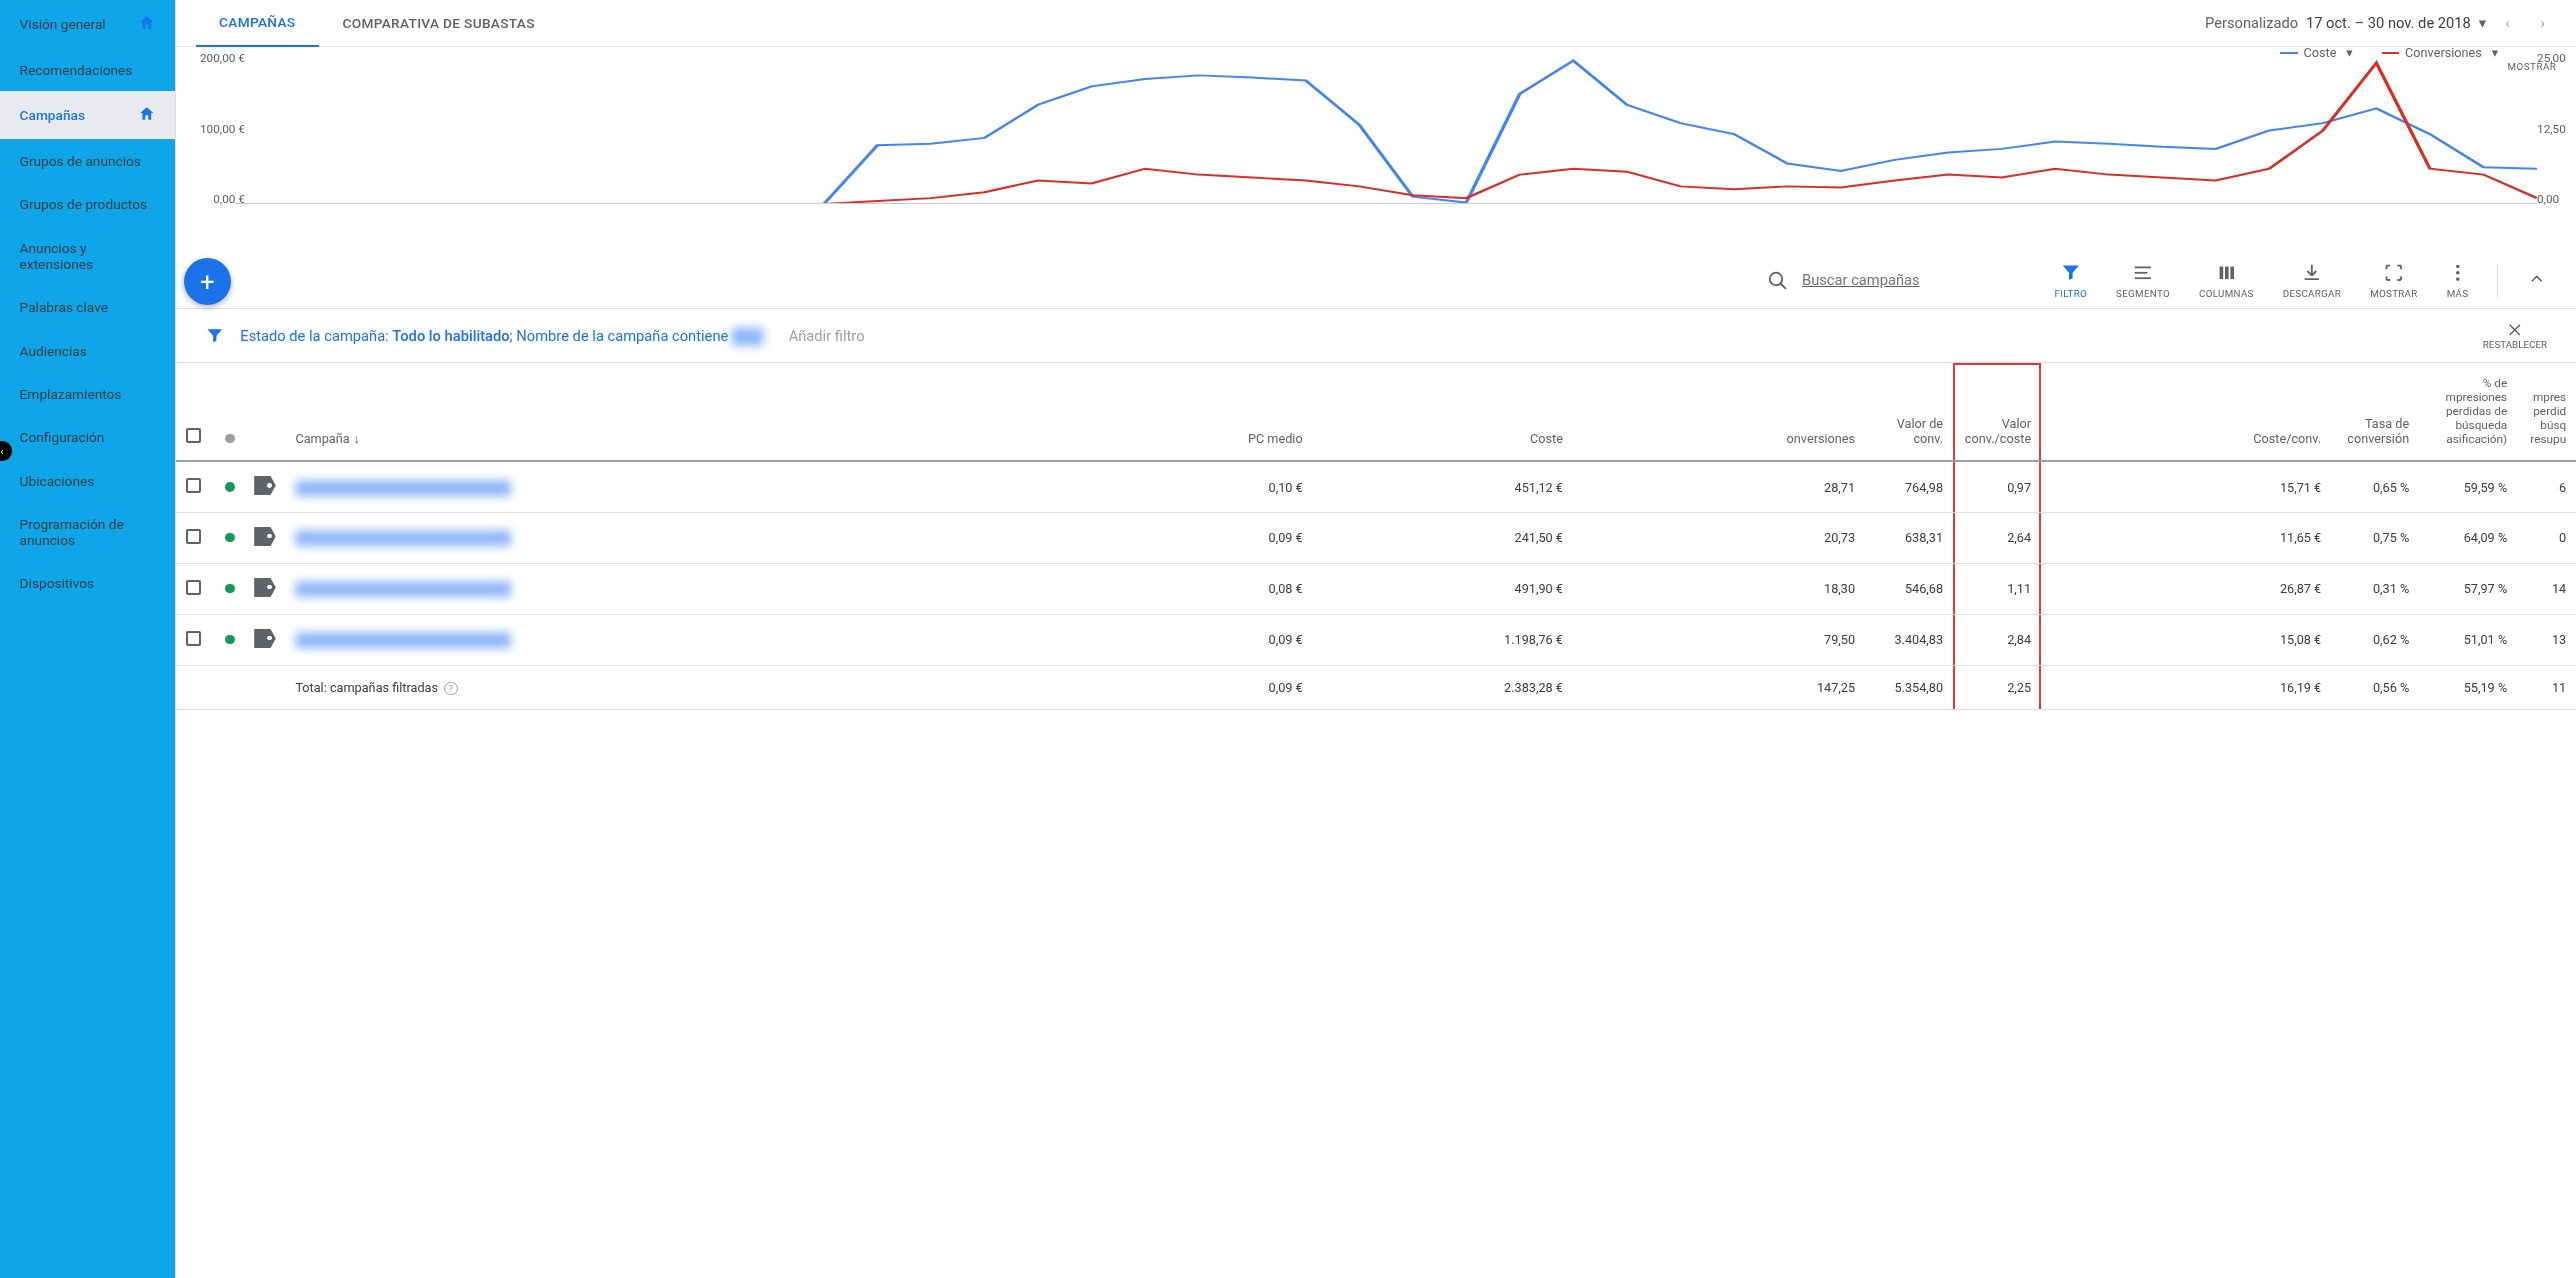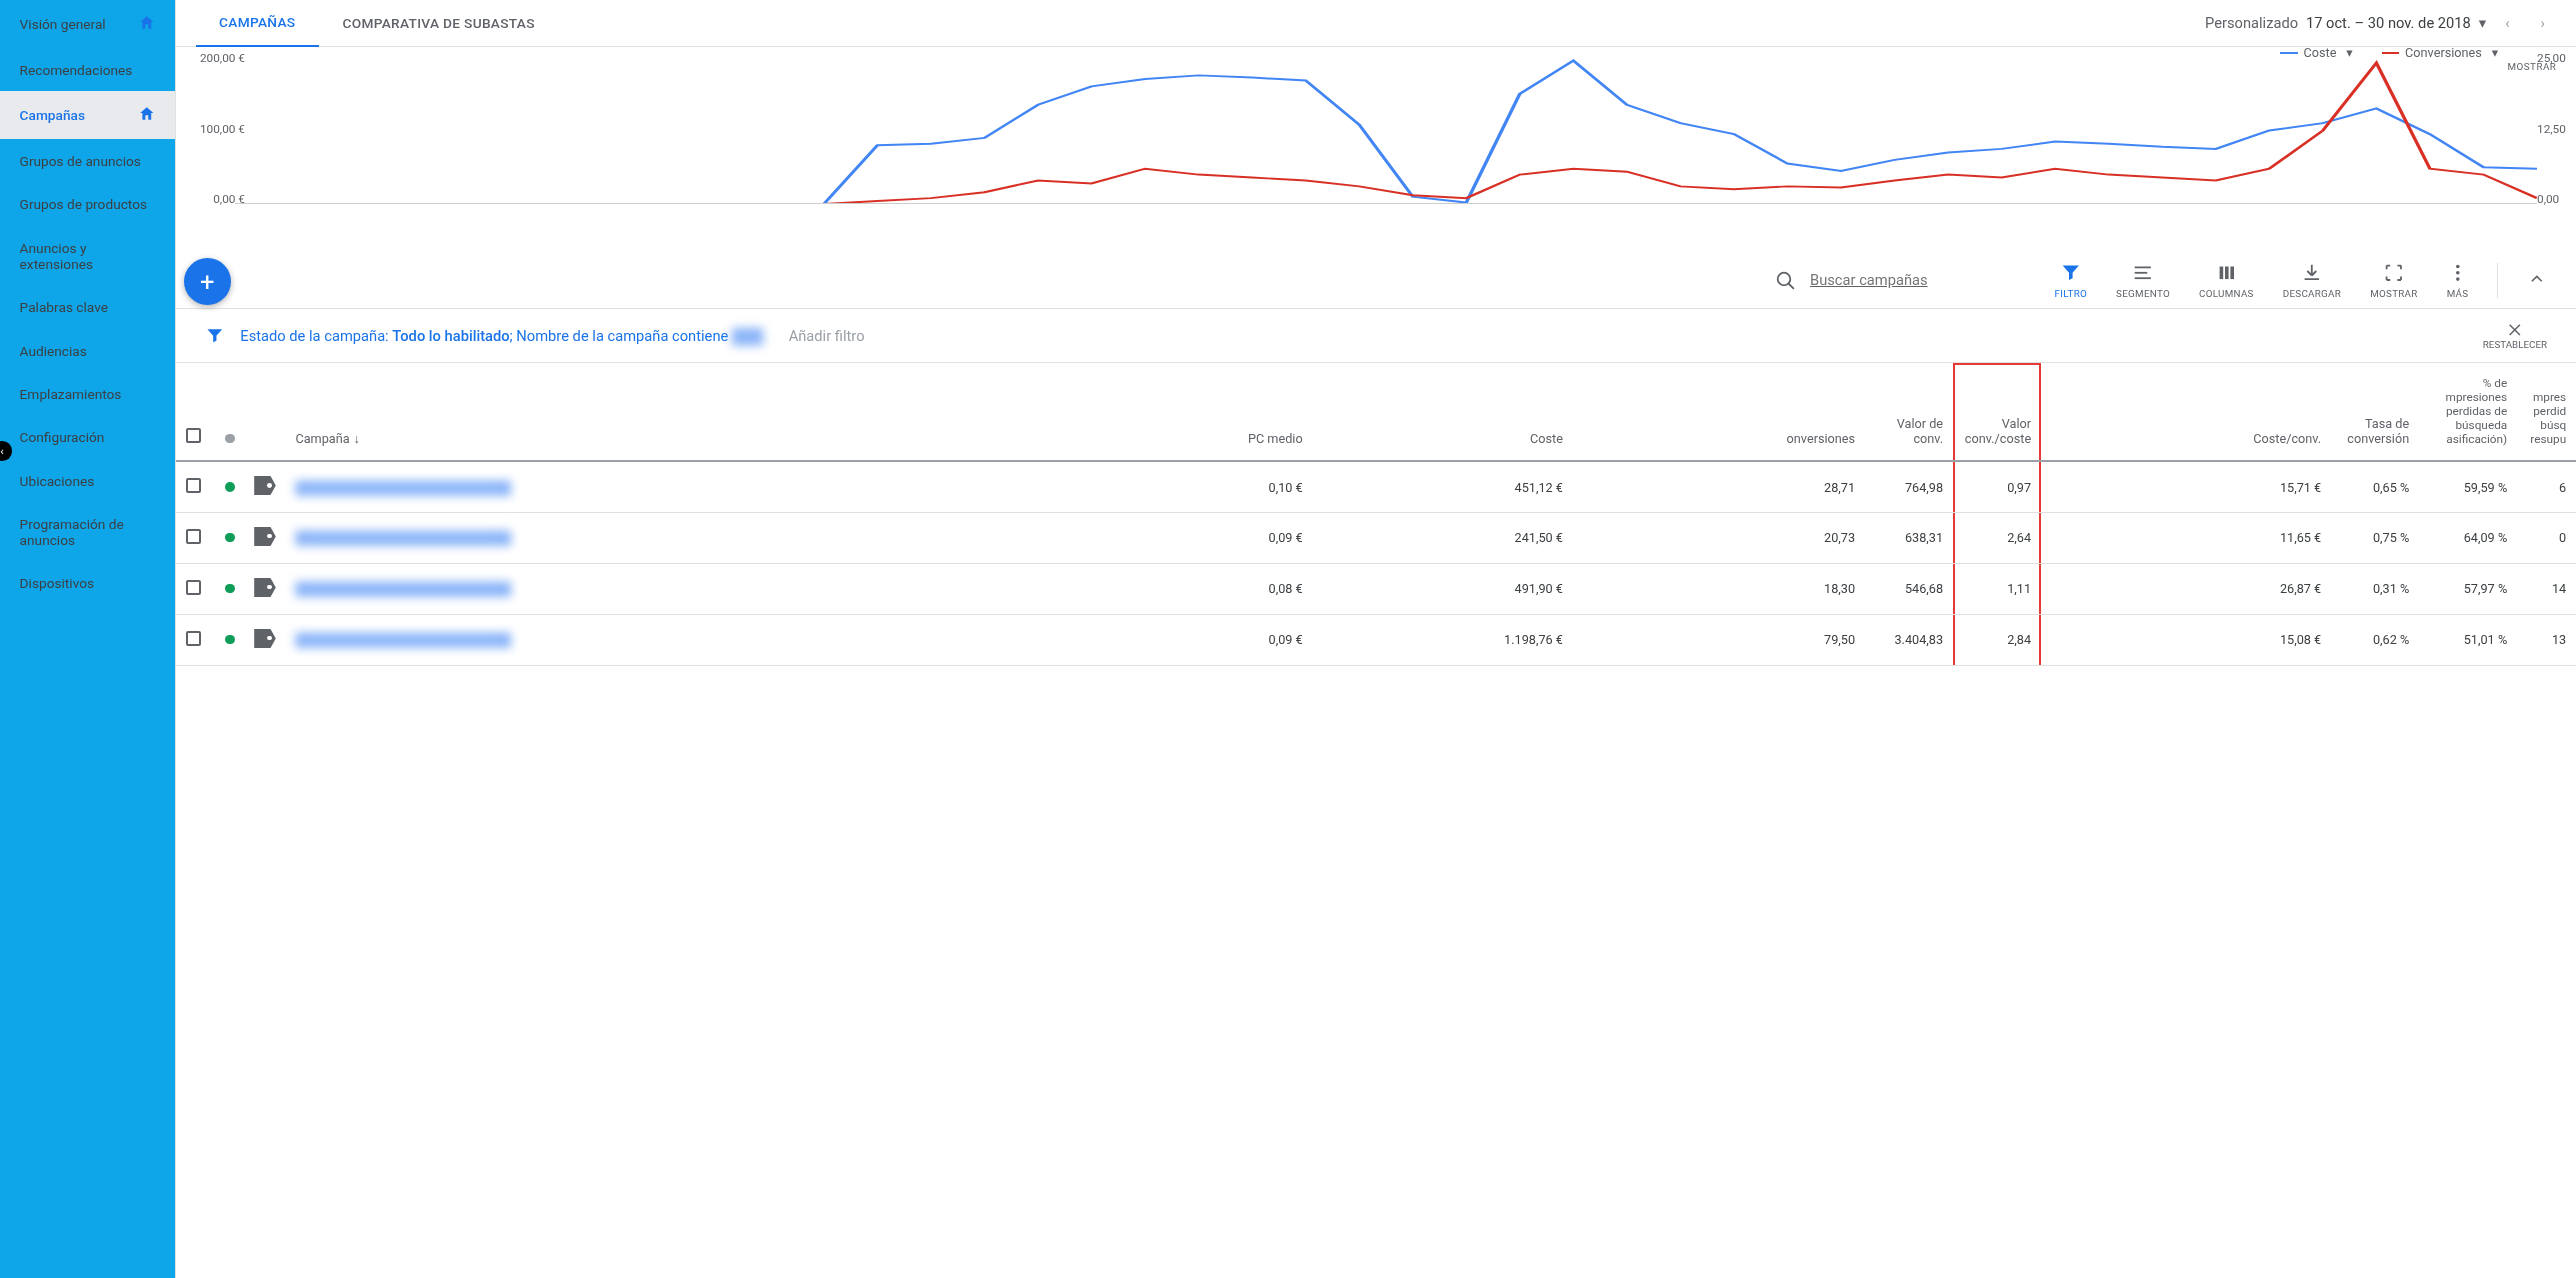--- a/index.html
+++ b/index.html
@@ -37,21 +37,21 @@
 .mostrar-lbl { position: absolute; right: 19.6px; top: 13.7px; font-size: 9.8px; color: #5f6368; letter-spacing: 0.5px; }
 
 
 .fab { position: absolute; left: 7.8px; top: 258px; width: 47px; height: 47px; border-radius: 50%; background: #1a73e8; color: #fff; display: flex; align-items: center; justify-content: center; font-size: 25.5px; box-shadow: 0 2px 5.9px rgba(0,0,0,.3); cursor: pointer; z-index: 5; }
 
 
 .toolbar { display: flex; align-items: center; padding: 9.8px 29px; gap: 29px; border-bottom: 1px solid #e0e0e0; }
 .search-box { display: flex; align-items: center; gap: 13.7px; flex: 1; justify-content: flex-end; margin-right: 19.6px; }
 .search-box input { border: none; border-bottom: 1px solid transparent; font-size: 14.7px; color: #5f6368; outline: none; width: 196px; text-decoration: underline; }
 .tool { display: flex; flex-direction: column; align-items: center; gap: 3.9px; font-size: 9.8px; color: #5f6368; cursor: pointer; letter-spacing: 0.3px; }
-.tool.active { color: #1a73e8; }
+.tool.active { color: #1a73e8; margin-left: 8px; }
 .tool svg { width: 21.6px; height: 21.6px; }
 .divider { width: 1px; height: 35px; background: #e0e0e0; }
 .collapse-btn { cursor: pointer; color: #5f6368; }
 
 
 .filter-row { display: flex; align-items: center; padding: 11.8px 29px; gap: 15.7px; font-size: 14.7px; }
 .filter-row .funnel { color: #1a73e8; }
 .filter-text { color: #1a73e8; }
 .filter-text .bold { font-weight: 500; }
 .add-filter { color: #9aa0a6; margin-left: 9.8px; }
@@ -328,19 +328,34 @@
     <td>0,09 €</td>
     <td>1.198,76 €</td>
     <td>79,50</td>
     <td>3.404,83</td>
     <td class="highlight-col">2,84</td>
     <td>15,08 €</td>
     <td>0,62 %</td>
     <td>51,01 %</td>
     <td>13</td>
             </tr>
+            <tr>
+  <td class="left"></td>
+              <td class="left"></td>
+              <td class="left"></td>
+  <td class="left">Total: campañas filtradas<span class="info-ic">?</span></td>
+  <td>0,09 €</td>
+              <td>2.383,28 €</td>
+              <td>147,25</td>
+              <td>5.354,80</td>
+  <td class="highlight-col">2,25</td>
+              <td>16,19 €</td>
+              <td>0,56 %</td>
+              <td>55,19 %</td>
+              <td>11</td>
+            </tr>
           </tbody>
       </table>
     </div>
 
   </div>
 </div>
 
 
 </body></html>

